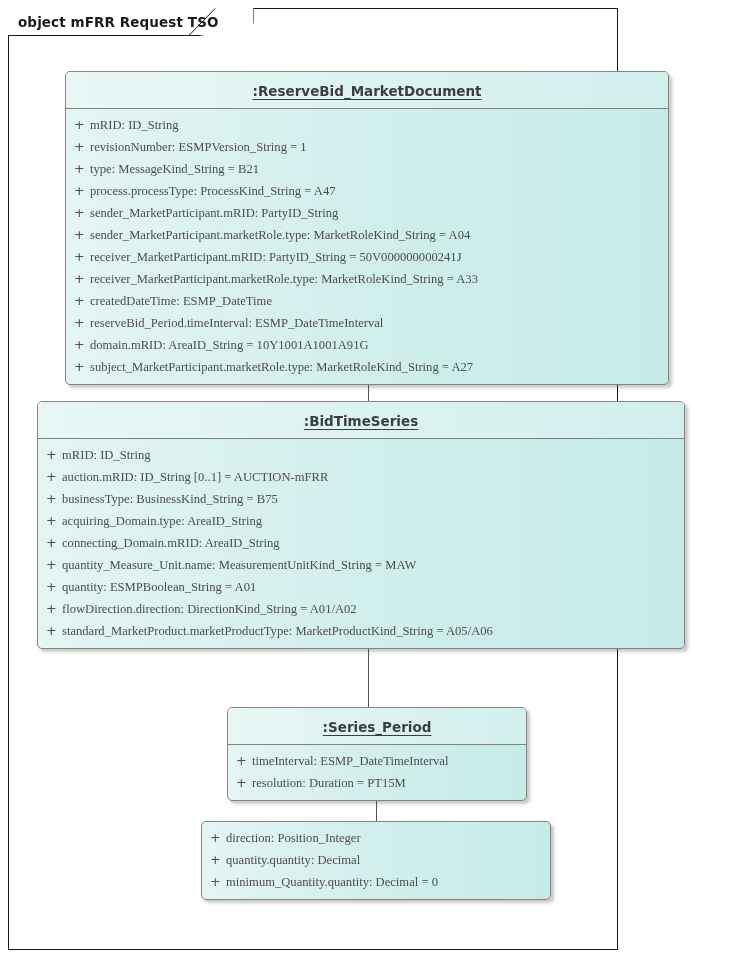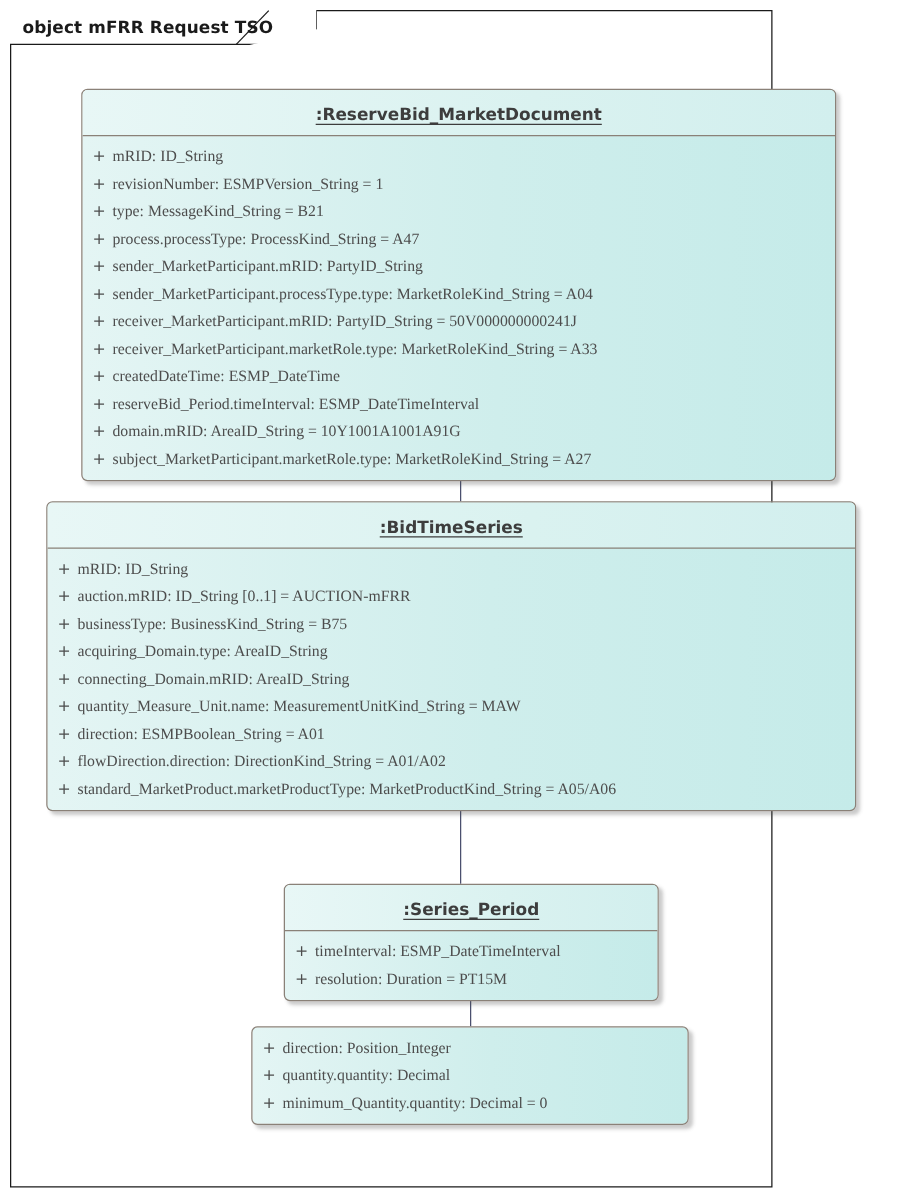--- a/index.html
+++ b/index.html
@@ -151,21 +151,21 @@
       <div class="attr">
         <span class="attr-vis">+</span>
         <span class="attr-text">process.processType: ProcessKind_String = A47</span>
       </div>
       <div class="attr">
         <span class="attr-vis">+</span>
         <span class="attr-text">sender_MarketParticipant.mRID: PartyID_String</span>
       </div>
       <div class="attr">
         <span class="attr-vis">+</span>
-        <span class="attr-text">sender_MarketParticipant.processType.type: MarketRoleKind_String = A04</span>
+        <span class="attr-text">sender_MarketParticipant.marketRole.type: MarketRoleKind_String = A04</span>
       </div>
       <div class="attr">
         <span class="attr-vis">+</span>
         <span class="attr-text">receiver_MarketParticipant.mRID: PartyID_String = 50V000000000241J</span>
       </div>
       <div class="attr">
         <span class="attr-vis">+</span>
         <span class="attr-text">receiver_MarketParticipant.marketRole.type: MarketRoleKind_String = A33</span>
       </div>
       <div class="attr">
@@ -211,21 +211,21 @@
       <div class="attr">
         <span class="attr-vis">+</span>
         <span class="attr-text">connecting_Domain.mRID: AreaID_String</span>
       </div>
       <div class="attr">
         <span class="attr-vis">+</span>
         <span class="attr-text">quantity_Measure_Unit.name: MeasurementUnitKind_String = MAW</span>
       </div>
       <div class="attr">
         <span class="attr-vis">+</span>
-        <span class="attr-text">direction: ESMPBoolean_String = A01</span>
+        <span class="attr-text">quantity: ESMPBoolean_String = A01</span>
       </div>
       <div class="attr">
         <span class="attr-vis">+</span>
         <span class="attr-text">flowDirection.direction: DirectionKind_String = A01/A02</span>
       </div>
       <div class="attr">
         <span class="attr-vis">+</span>
         <span class="attr-text">standard_MarketProduct.marketProductType: MarketProductKind_String = A05/A06</span>
       </div>
     </div>

